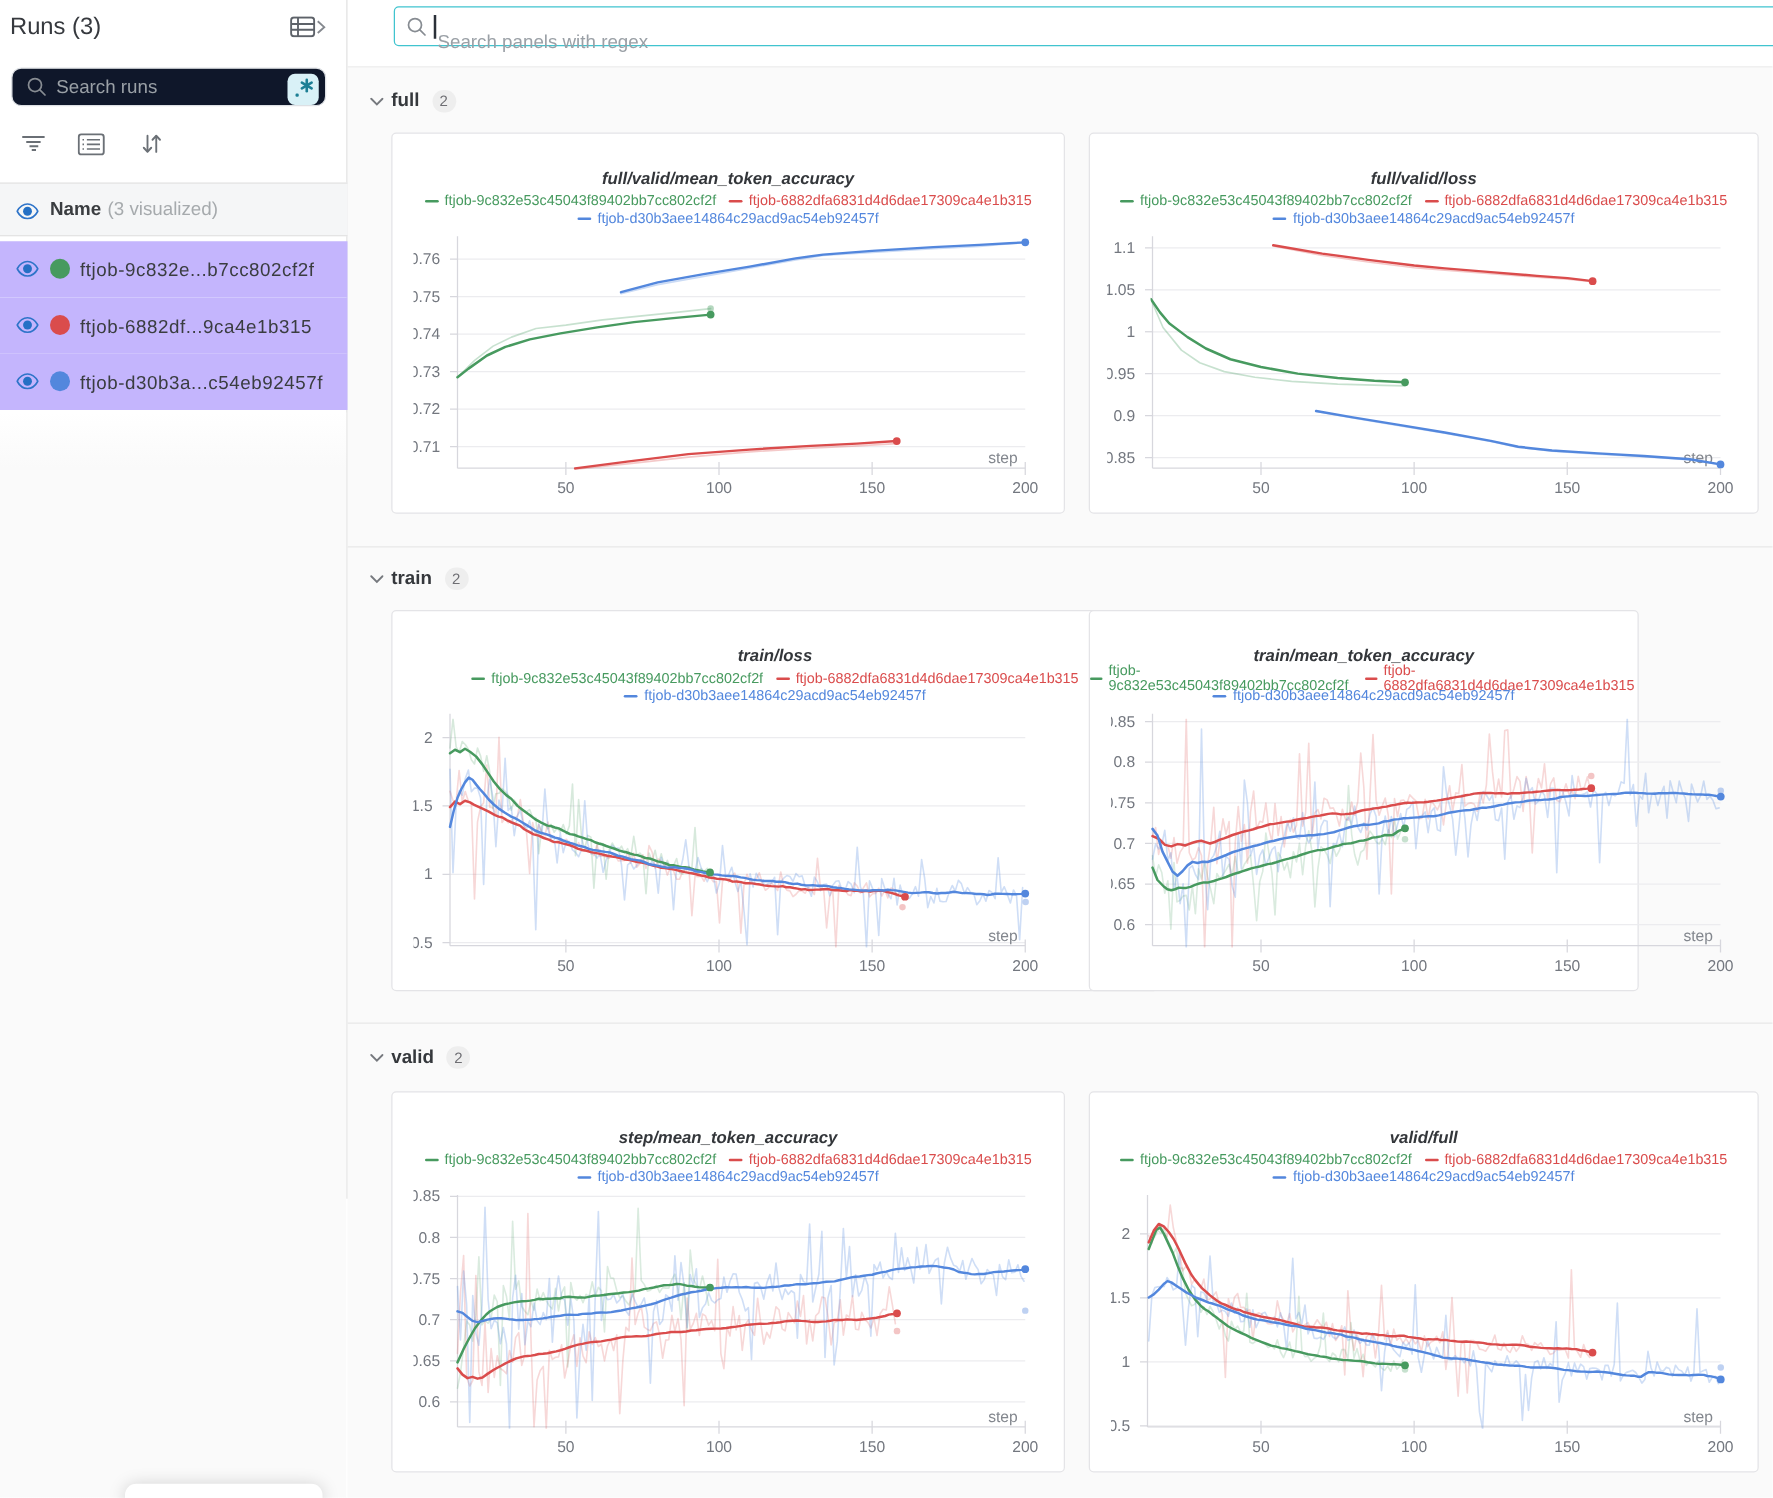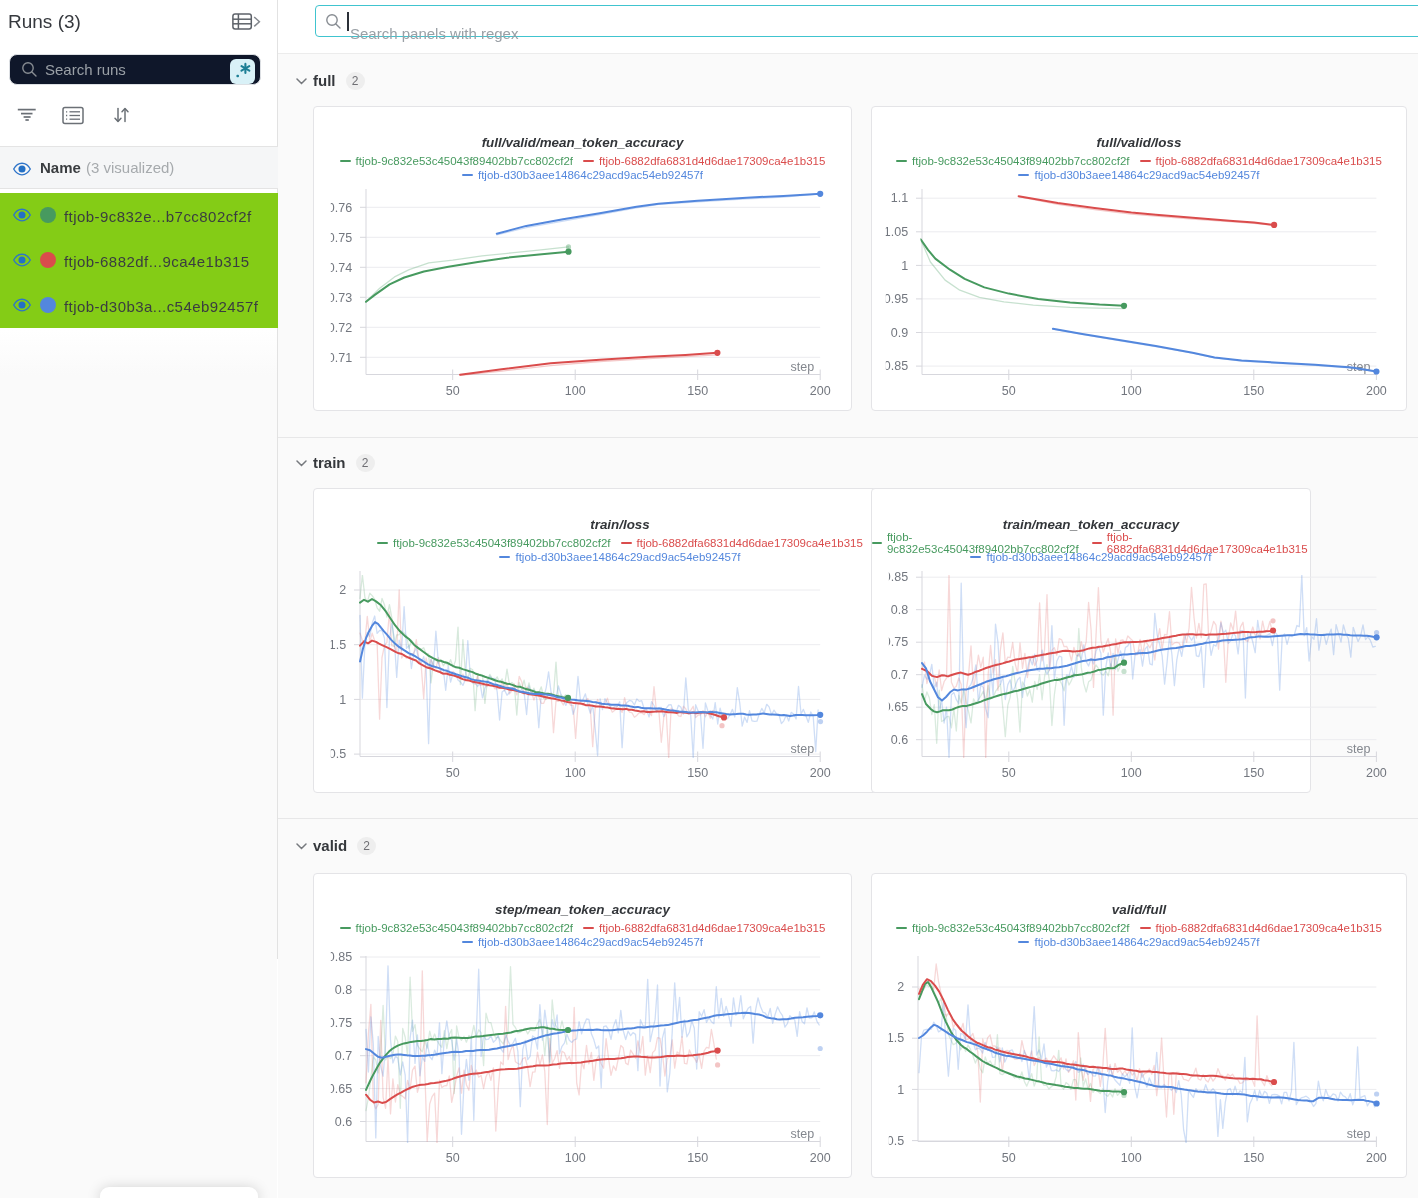--- a/index.html
+++ b/index.html
@@ -7,21 +7,21 @@
 #runs-title { position:absolute; left:8px; top:11px; font-size:19px; color:#36393e; }
 #tbl-icon { position:absolute; left:232px; top:13px; }
 #searchbox { position:absolute; left:9px; top:54px; width:252px; height:31px; border:1px solid #dde0e4; border-radius:8px; background:#0f172a; }
 #searchbox .mag { position:absolute; left:11px; top:6px; }
 #searchbox .ph { position:absolute; left:35px; top:6px; font-size:15px; color:#9aa0a6; }
 #regexbtn { position:absolute; left:220.4px; top:4.1px; width:25px; height:25px; background:#d9f1f7; border-radius:6px; }
 #namehead { position:absolute; left:0; top:146px; width:278px; height:43px; background:#f5f6f7; border-top:1px solid #e4e4e4; border-bottom:1px solid #e4e4e4; }
 .nh-eye { position:absolute; left:13px; top:14.5px; }
 #namehead .t { position:absolute; left:40px; top:12px; font-size:15px; font-weight:bold; color:#3a3d40; }
 #namehead .g { position:absolute; left:86px; top:12px; font-size:15px; color:#a6aaad; font-weight:normal; }
-.runrow { position:absolute; left:0; width:278px; height:45px; background:#84cc16; }
+.runrow { position:absolute; left:0; width:278px; height:45px; background:#c4b5fd; }
 .runrow .eye { position:absolute; left:13px; top:14.5px; }
 .runrow .dot { position:absolute; left:40px; top:13.5px; width:16px; height:16px; border-radius:50%; }
 .runrow .nm { position:absolute; left:64px; top:15px; font-size:15px; letter-spacing:0.45px; color:#3a3d40; white-space:nowrap; }
 #sidefade { position:absolute; left:0; top:330px; width:277px; height:868px; background:linear-gradient(#ffffff, #fafafa 45px); }
 #tooltip { position:absolute; left:100px; top:1187px; width:158px; height:16px; background:#fff; border-radius:9px 9px 0 0; box-shadow:0 1px 14px rgba(0,0,0,0.18); }
 #main { position:absolute; left:278px; top:0; width:1140px; height:1198px; background:#fafafa; }
 #psearch { position:absolute; left:35px; top:5px; width:1110px; height:32px; border:1.5px solid #40c4cf; border-radius:4px; background:#fff; }
 #psearch .mag { position:absolute; left:9px; top:7px; }
 #psearch .caret { position:absolute; left:31px; top:6px; width:1.5px; height:18px; background:#2b3038; }
 #psearch .ph { position:absolute; left:34px; top:6px; font-size:15px; color:#9aa0a6;margin-top:12px; }

